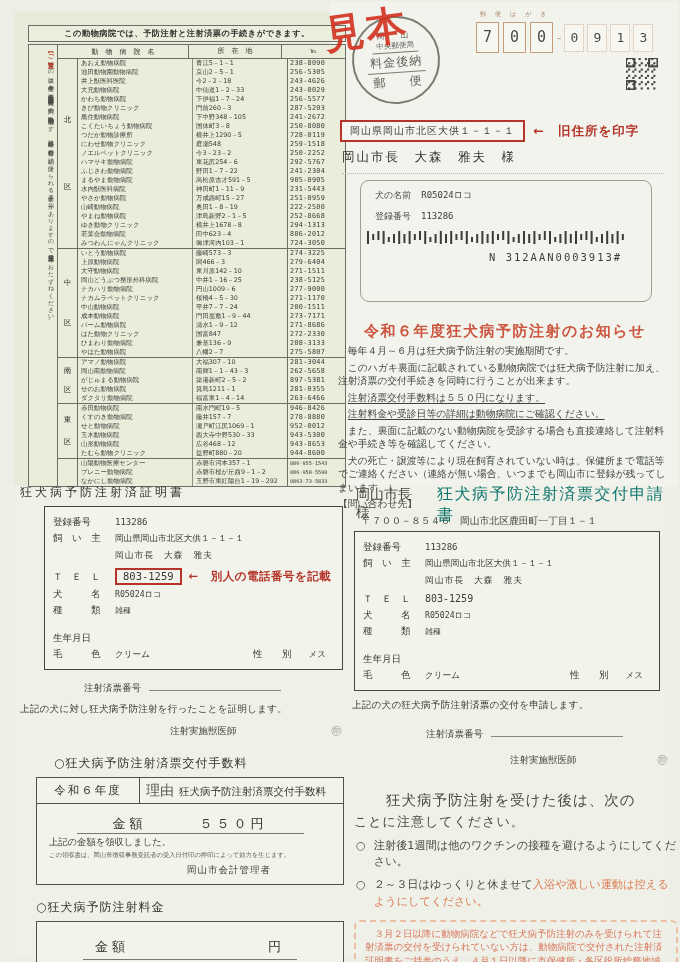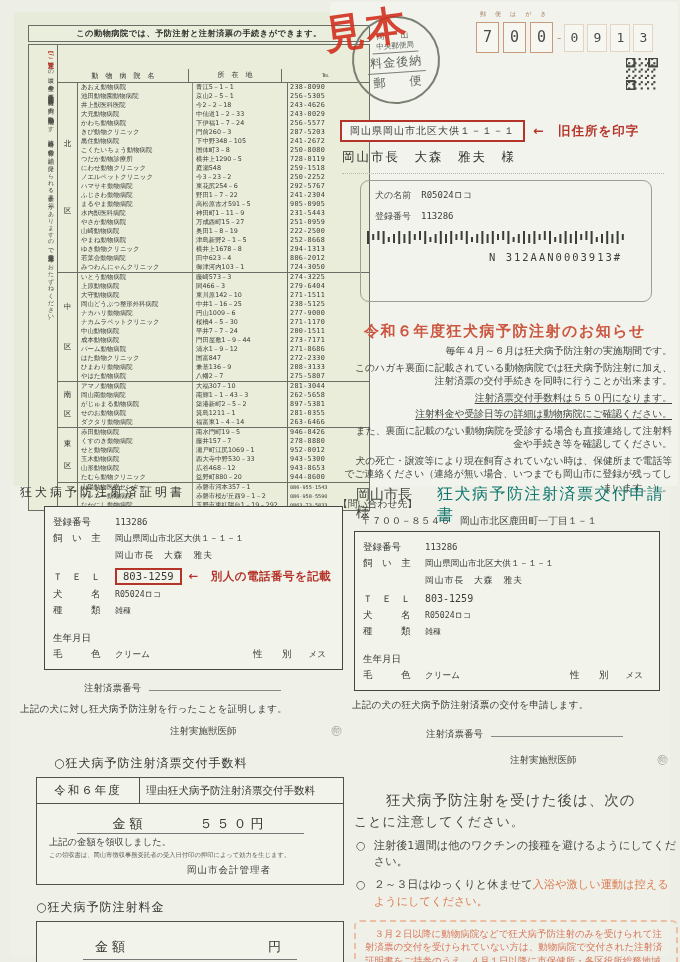--- a/index.html
+++ b/index.html
@@ -3,30 +3,30 @@
 <meta charset="utf-8">
 <style>
   html,body{margin:0;padding:0;background:#d8dbd2;}
   .sheet{position:relative;width:680px;height:962px;background:#edefe7;overflow:hidden;
          font-family:"DejaVu Sans","Liberation Sans",sans-serif;color:#3a3d38;}
   .paper-l{position:absolute;left:14px;top:12px;width:324px;height:474px;background:#e6ebda;}
   .paper-r{position:absolute;left:330px;top:2px;width:348px;height:484px;background:#f1f3ec;}
   .paper-b{position:absolute;left:10px;top:486px;width:660px;height:470px;background:#eff1e9;}
 
   
-  .htable{position:absolute;left:28px;top:25px;width:342px;}
+  .htable{position:absolute;left:28px;top:25px;width:318px;}
   .ht-note{border:1px solid #6a6e64;background:#eaeedd;font-size:8.2px;text-align:center;
            padding:2px 0;letter-spacing:.5px;color:#2f322c;font-weight:bold;}
   .ht-grid{display:flex;border:1px solid #6a6e64;margin-top:2px;background:#e9edda;}
   .caution{width:26px;border-right:1px solid #6a6e64;writing-mode:vertical-rl;
            font-size:5.9px;line-height:1.9;padding:4px 1px;color:#4a4d46;letter-spacing:.5px;}
   .caution .red{color:#b5342a;font-weight:bold;}
   .ht-right{flex:1;display:flex;flex-direction:column;}
   .ht-head{display:flex;border-bottom:1px solid #6a6e64;height:13px;align-items:center;
-           font-size:7px;color:#2f322c;margin-top:24px;}
+           font-size:7px;color:#2f322c;}
   .ht-head .h1{width:130px;text-align:center;}
   .ht-head .h2{width:92px;text-align:center;border-left:1px solid #6a6e64;height:100%;line-height:13px;}
   .ht-head .h3{flex:1;text-align:center;border-left:1px solid #6a6e64;height:100%;line-height:13px;}
   .ward-group{display:flex;border-top:1px solid #6a6e64;}
   .ward-group:first-of-type{border-top:none;}
   .ward-cell{width:19px;border-right:1px solid #6a6e64;display:flex;flex-direction:column;
              justify-content:space-evenly;align-items:center;font-size:7.5px;color:#2f322c;}
   .ward-rows{flex:1;display:flex;flex-direction:column;}
   .h-row{display:flex;height:9px;line-height:9px;font-size:6.4px;align-items:center;}
   .h-row .name{width:111px;padding-left:3px;white-space:nowrap;overflow:hidden;}
@@ -63,21 +63,21 @@
   .infobox{position:absolute;left:26px;top:174px;width:290px;height:120px;border:1.2px solid #9aa092;
            border-radius:9px;}
   .ib-row{display:flex;align-items:baseline;margin:8px 0 0 14px;font-size:9px;color:#4a4d46;}
   .ib-row .v{font-family:"DejaVu Sans Mono","Liberation Mono",monospace;margin-left:10px;color:#3a3d38;}
   .barcode{margin:7px 0 0 6px;}
   .bc-caption{font-size:10.5px;letter-spacing:2px;margin:2px 0 0 128px;
               font-family:"DejaVu Sans Mono","Liberation Mono",monospace;color:#3c3f3a;}
   .notice{position:absolute;left:2px;top:316px;width:338px;}
   .notice-title{text-align:center;font-size:15px;letter-spacing:1.5px;color:#cc5640;font-weight:bold;}
   .notice p{margin:3px 2px 0;font-size:9.8px;line-height:1.38;color:#3f443e;}
-  .ind{text-indent:1em;text-align:right;}
+  .ind{text-indent:1em;}
   .u{text-decoration:underline;text-underline-offset:2px;}
   .contact-addr,.contact-dept{margin-left:26px !important;}
 
   
   .form-l{position:absolute;left:20px;top:484px;width:332px;}
   .form-r{position:absolute;left:352px;top:484px;width:326px;}
   .f-title{font-size:12px;letter-spacing:3px;color:#33362f;}
   .fr-head{display:flex;align-items:baseline;margin-left:4px;}
   .fr-to{font-size:14px;margin-right:12px;color:#44473f;}
   .fr-title{font-size:16px;letter-spacing:1.5px;color:#0f766e;font-family:Liberation Mono, monospace;}
@@ -101,21 +101,21 @@
   .stmt{margin-top:8px;font-size:9.6px;color:#3a3d38;letter-spacing:.2px;}
   .vetrow{display:flex;align-items:baseline;margin-top:7px;font-size:9.5px;color:#44473f;}
   .seal{margin-left:auto;margin-right:10px;color:#8a8d84;font-size:11px;}
   .fee-title{margin:17px 0 0 34px;font-size:12px;letter-spacing:1px;color:#33362f;}
   .fee-title2{margin:14px 0 0 16px;font-size:12px;letter-spacing:1px;color:#33362f;}
   .feebox{border:1.2px solid #50534a;margin:5px 0 0 16px;width:306px;background:#f2f4ec;}
   .fee-head{display:flex;border-bottom:1px solid #50534a;height:25px;align-items:center;}
   .fee-year{width:102px;text-align:center;font-size:11.5px;letter-spacing:2px;border-right:1px solid #50534a;
             line-height:25px;height:100%;color:#33362f;}
   .fee-reason{flex:1;padding-left:6px;font-size:10.5px;color:#33362f;display:flex;align-items:baseline;}
-  .fee-reason .rl{font-size:11px;color:#55584f;}
+  .fee-reason .rl{font-size:14px;margin-right:5px;color:#55584f;}
   .fee-amt{text-align:center;margin:9px 0 3px;}
   .fee-amt span{border-bottom:1px solid #777;padding:0 18px 2px;font-size:13px;letter-spacing:4px;color:#33362f;}
   .fee-receipt{margin-left:12px;font-size:9.3px;color:#3a3d38;}
   .fee-fine{margin:2px 0 0 12px;font-size:6.3px;color:#5a5d55;}
   .fee-officer{margin:4px 0 7px 150px;font-size:9.5px;letter-spacing:1px;color:#3a3d38;}
   .amt2{display:flex;justify-content:space-between;width:190px;margin:16px auto 0;
         border-bottom:1px solid #777;padding:0 12px 3px;font-size:13px;letter-spacing:4px;color:#33362f;}
 
   
   .after{margin-top:24px;}

